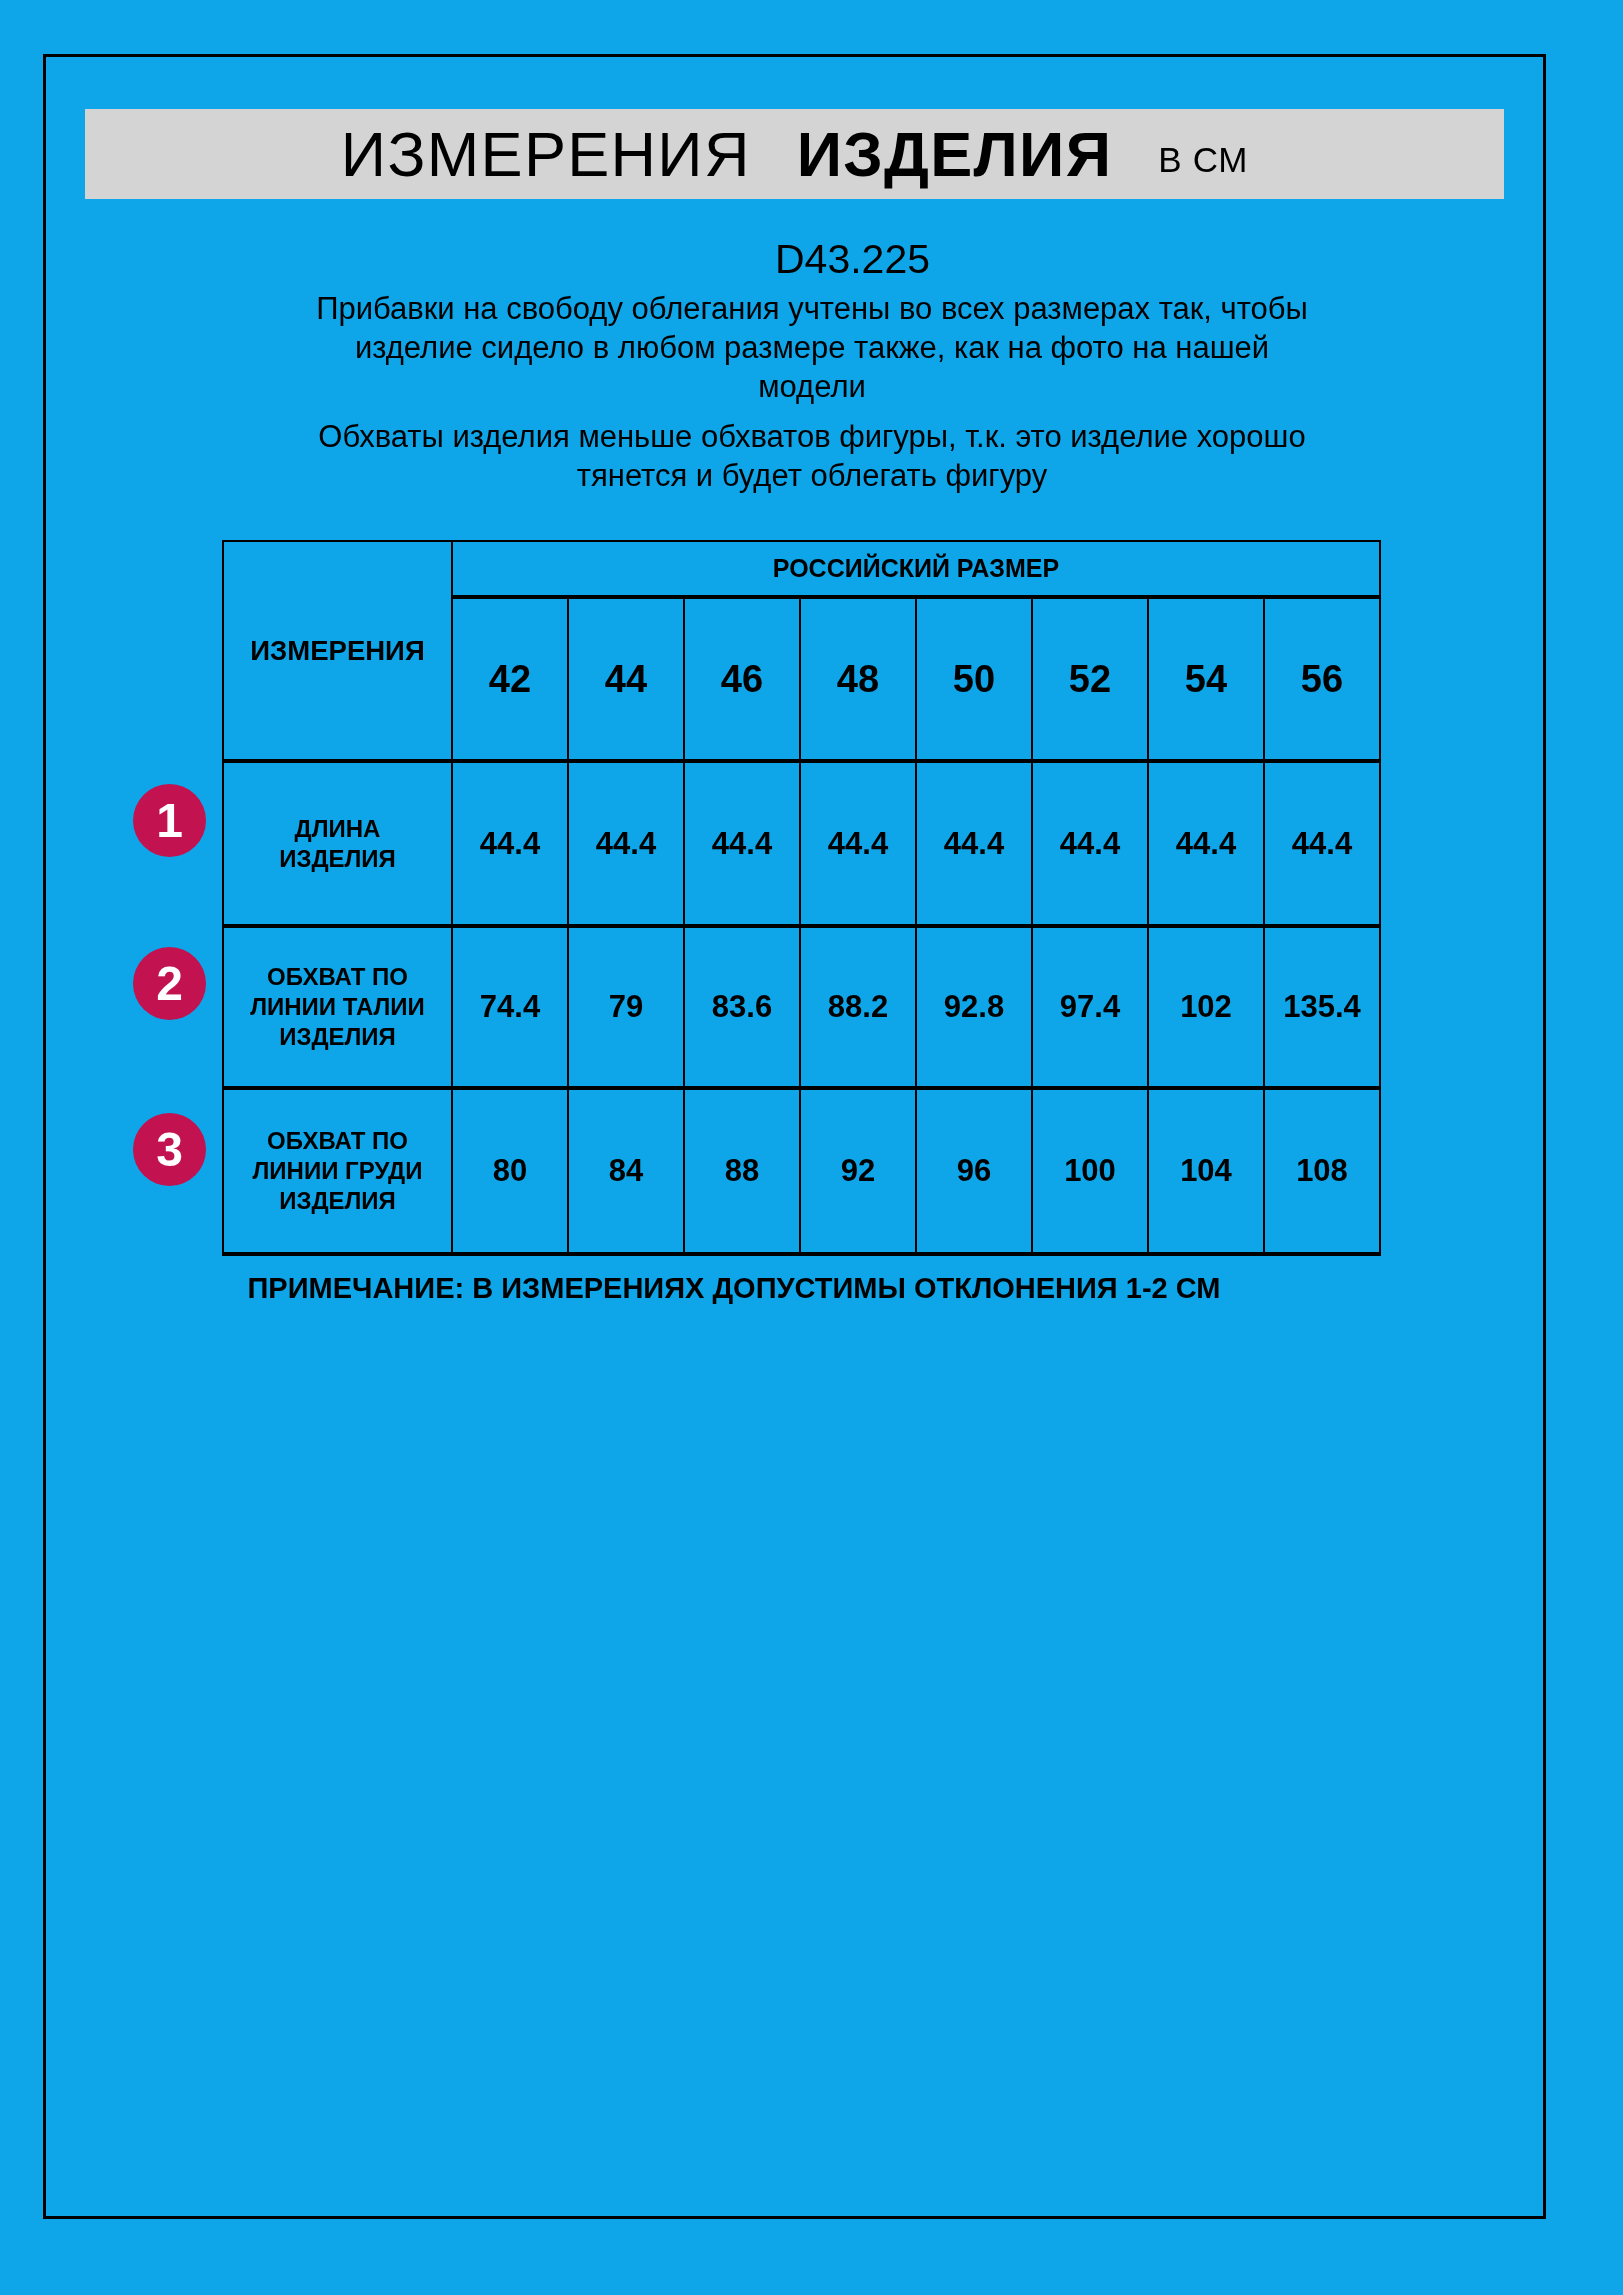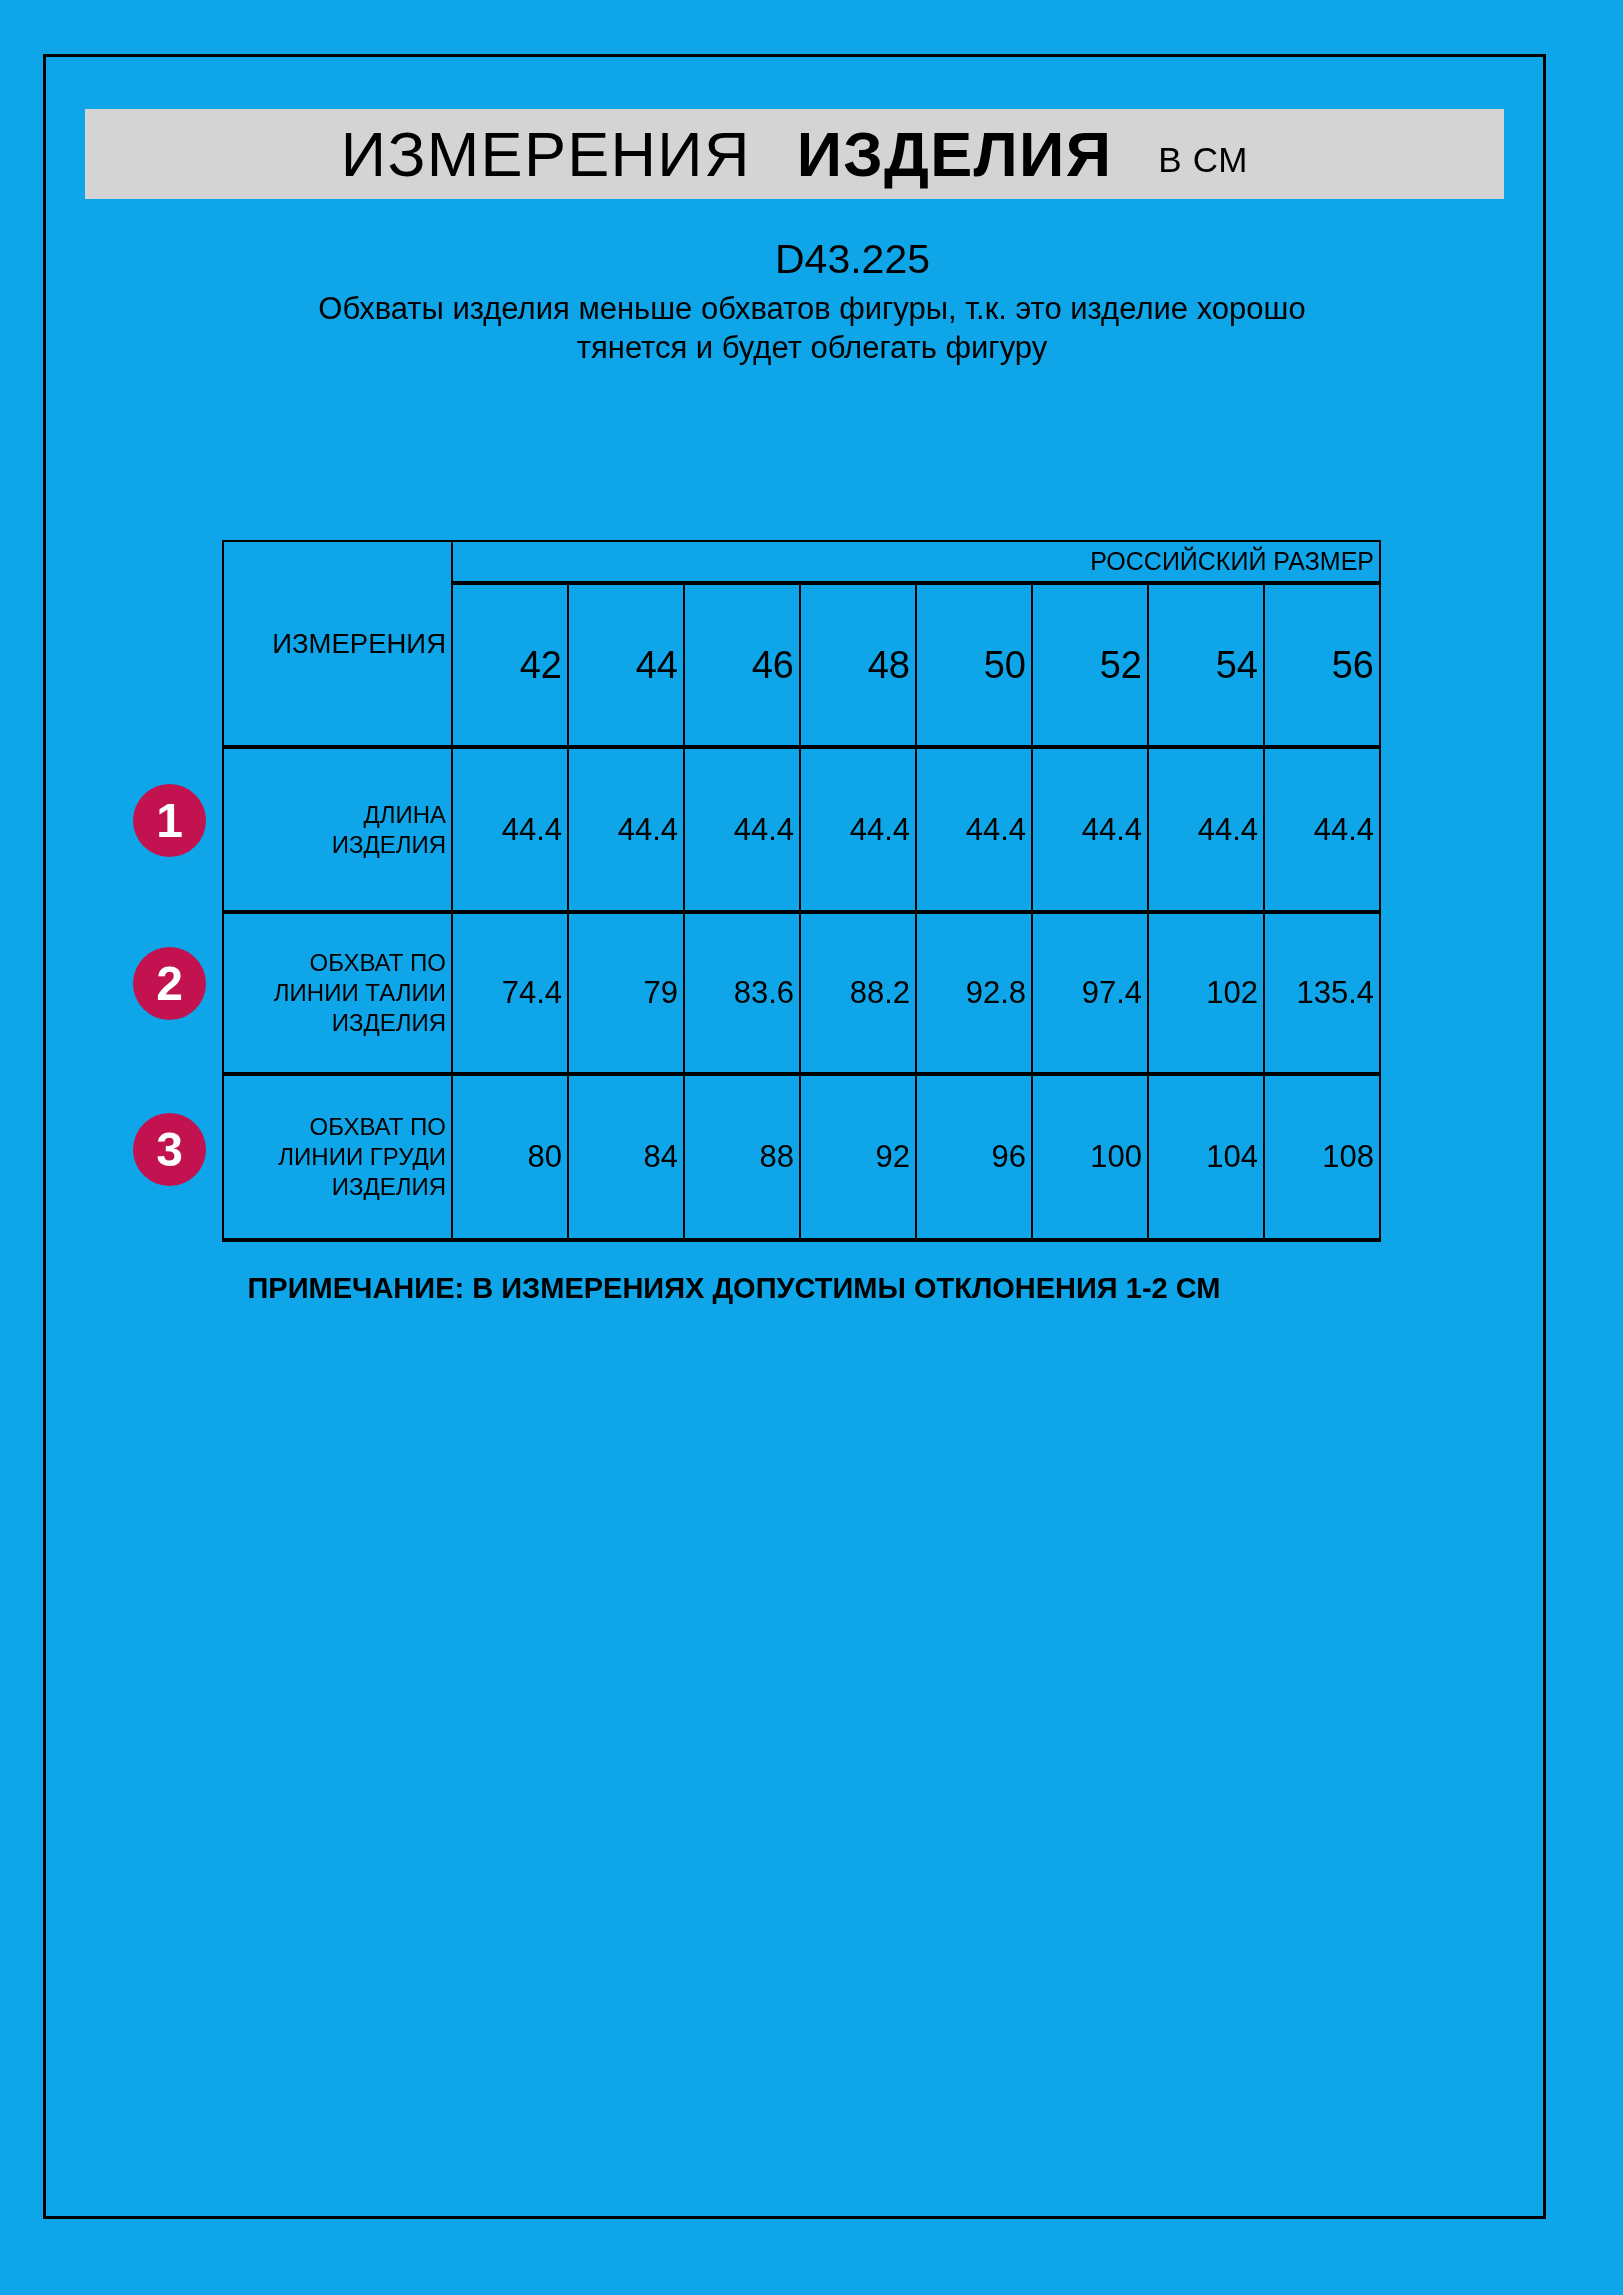--- a/index.html
+++ b/index.html
@@ -37,22 +37,22 @@
   }
   .intro p + p{margin-top:11px;}
   .size-table{
     position:absolute;left:222px;top:540px;
     border-collapse:collapse;table-layout:fixed;
     border:2.6px solid #000;border-bottom:4.6px solid #000;
   }
   .size-table col.c-label{width:229px;}
   .size-table col.c-size{width:116px;}
   .size-table th,.size-table td{
-    border:2px solid #000;padding:5px;text-align:right;vertical-align:middle;
-    font-weight:400;
+    border:2px solid #000;padding:12px;text-align:center;vertical-align:middle;
+    font-weight:700;
   }
   .size-table tr.sizes-row,
   .size-table tr.data-row{border-top:4.6px solid #000;}
   .head-row{height:35px;}
   .sizes-row{height:164px;}
   .row-1{height:165px;}
   .row-2{height:162px;}
   .row-3{height:166px;}
   .corner-cell{font-size:27.5px;}
   .group-cell{font-size:25px;}
@@ -82,20 +82,23 @@
 
   <div class="title-band">
     <span class="title-word-1">ИЗМЕРЕНИЯ</span>
     <span class="title-word-2">ИЗДЕЛИЯ</span>
     <span class="title-unit">В СМ</span>
   </div>
 
   <div class="model-code">D43.225</div>
 
   <div class="intro">
+    <p>Прибавки на свободу облегания учтены во всех размерах так, чтобы
+изделие сидело в любом размере также, как на фото на нашей
+модели</p>
     <p>Обхваты изделия меньше обхватов фигуры, т.к. это изделие хорошо
 тянется и будет облегать фигуру</p>
   </div>
 
   <table class="size-table">
     <colgroup>
       <col class="c-label">
       <col class="c-size">
         <col class="c-size">
         <col class="c-size">

